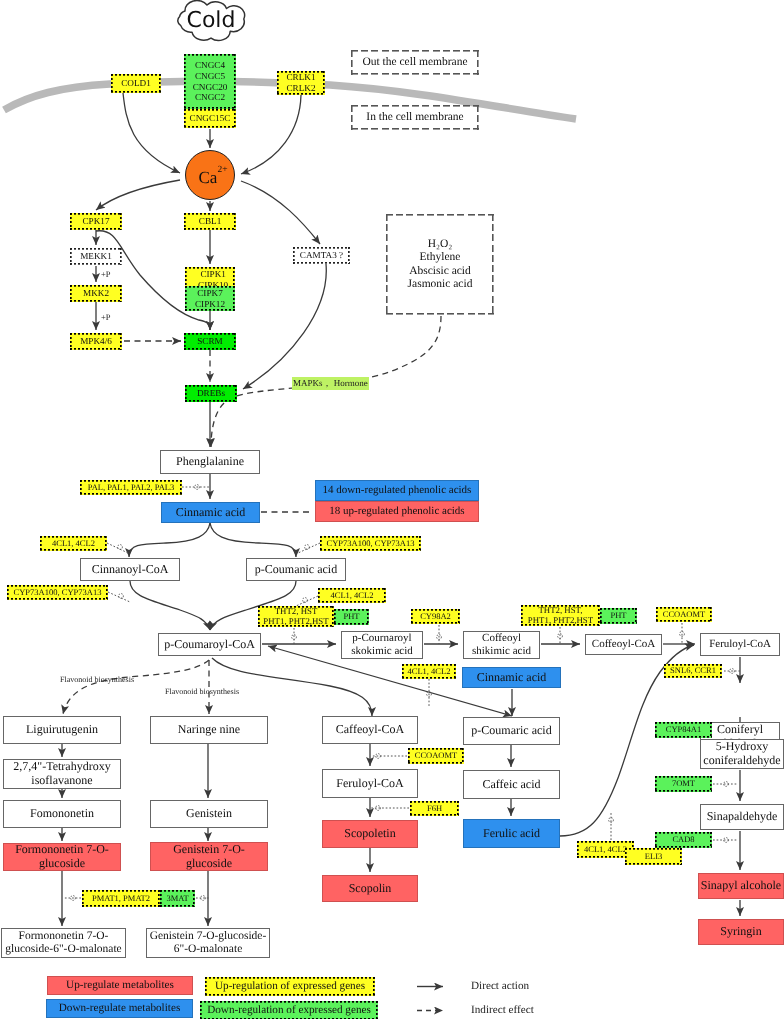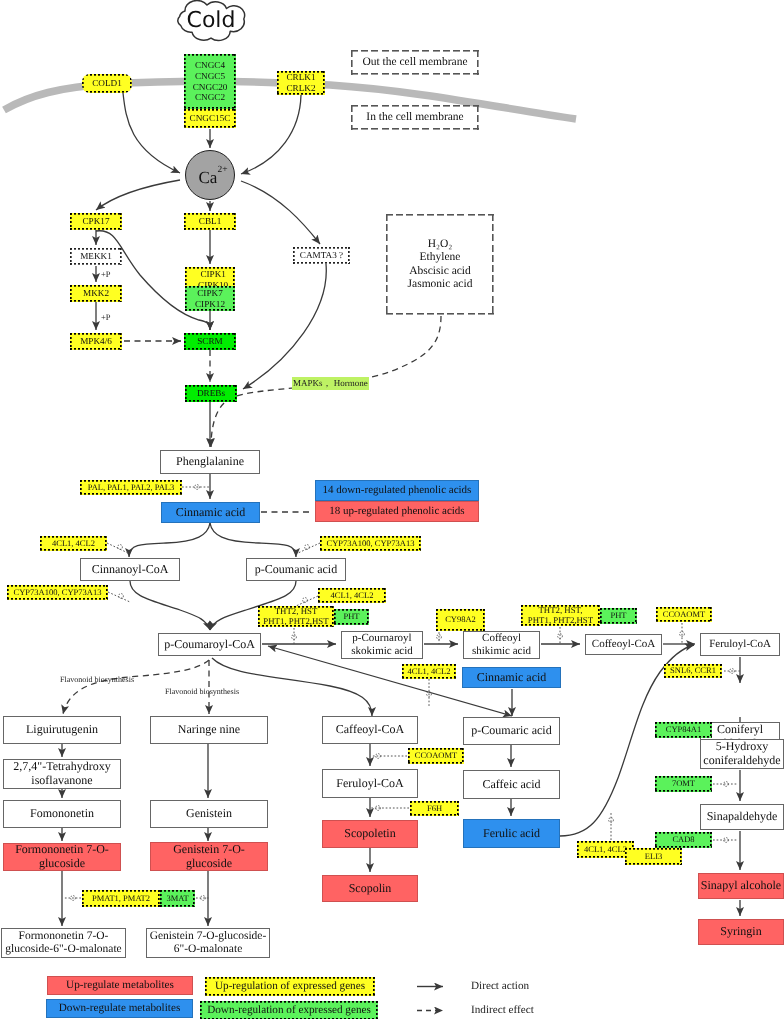--- a/index.html
+++ b/index.html
@@ -160,21 +160,21 @@
          A10.6,9.6 0 0,1 243.8,19.0 A11.0,9.8 0 0,1 230.2,31.2
          A11.6,9.6 0 0,1 211.0,38.1 A11.8,9.6 0 0,1 192.0,32.2
          A10.3,9.0 0 0,1 180.8,25.6 A6.7,6.0 0 0,1 179.6,16.5
          A8.6,7.4 0 0,1 185.0,11.0 Z" fill="#fff" stroke="#333" stroke-width="1.5" stroke-linejoin="round"></path>
   </svg>
   <div class="node cloudlabel" style="left:174px;top:0px;width:74px;height:42px;font-size:22px;z-index:3;font-family:'DejaVu Sans',sans-serif;">Cold</div>
 
   <div class="node dashbox" style="left:351px;top:50px;width:128px;height:25px;font-size:11.5px;">Out the cell membrane</div>
   <div class="node dashbox" style="left:351px;top:105px;width:128px;height:25px;font-size:11.5px;">In the cell membrane</div>
 
-  <div class="node yellow" style="left:82px;top:74px;width:50px;height:19px;font-size:9.2px;border-radius:8px;">COLD1</div>
+  <div class="node yellow" style="left:111px;top:74px;width:50px;height:19px;font-size:9.2px;">COLD1</div>
   <div class="node lgreen" style="left:184px;top:54px;width:52px;height:55px;font-size:9.2px;">CNGC4<br>CNGC5<br>CNGC20<br>CNGC2</div>
   <div class="node yellow" style="left:184px;top:109px;width:52px;height:19px;font-size:9.2px;">CNGC15C</div>
   <div class="node yellow" style="left:277px;top:71px;width:48px;height:24px;font-size:9.2px;">CRLK1<br>CRLK2</div>
 
   <div class="node yellow" style="left:70px;top:213px;width:52px;height:17px;font-size:9.2px;">CPK17</div>
   <div class="node yellow" style="left:184px;top:213px;width:52px;height:17px;font-size:9.2px;">CBL1</div>
   <div class="node dotbox" style="left:293px;top:247px;width:57px;height:17px;font-size:9.2px;">CAMTA3 ?</div>
   <div class="node dotbox" style="left:70px;top:248px;width:52px;height:17px;font-size:9.2px;">MEKK1</div>
   <div class="node yellow" style="left:70px;top:285px;width:52px;height:17px;font-size:9.2px;">MKK2</div>
   <div class="node yellow" style="left:70px;top:333px;width:52px;height:17px;font-size:9.2px;">MPK4/6</div>
@@ -182,41 +182,41 @@
   <div class="lbl" style="left:101px;top:312px;font-size:8.5px;">+P</div>
 
   <div class="node yellow" style="left:185px;top:267px;width:50px;height:25px;font-size:9.2px;padding-left:8px;">CIPK1<br>CIPK10</div>
   <div class="node lgreen" style="left:185px;top:286px;width:50px;height:25px;font-size:9.2px;">CIPK7<br>CIPK12</div>
   <div class="node green" style="left:184px;top:333px;width:52px;height:17px;font-size:9.2px;">SCRM</div>
   <div class="node green" style="left:185px;top:385px;width:52px;height:17px;font-size:9.2px;">DREBs</div>
 
   <div class="node dashbox" style="left:386px;top:214px;width:108px;height:101px;font-size:11.5px;flex-direction:column;">H₂O₂<br>Ethylene<br>Abscisic acid<br>Jasmonic acid</div>
   <div class="lbl" style="left:292px;top:377px;font-size:9px;background:#bef264;padding:0 1px;z-index:2;">MAPKs， Hormone</div>
 
-  <div class="node" style="left:185px;top:150px;width:50px;height:50px;border:1.5px solid #222;border-radius:50%;background:#a3a3a3;">
+  <div class="node" style="left:185px;top:150px;width:50px;height:50px;border:1.5px solid #222;border-radius:50%;background:#f97316;">
     <span style="font-size:17px;position:relative;left:3px;top:3px;">Ca</span>
       <span style="font-size:9.5px;position:relative;top:-4px;left:3px;">2+</span>
   </div>
 
   <div class="node plain" style="left:160px;top:450px;width:100px;height:24px;font-size:12px;">Phenglalanine</div>
   <div class="node yellow enz" style="left:80px;top:480px;width:102px;height:15px;">PAL, PAL1, PAL2, PAL3</div>
   <div class="node blue" style="left:161px;top:502px;width:99px;height:21px;font-size:12px;">Cinnamic acid</div>
   <div class="node blue" style="left:315px;top:480px;width:164px;height:21px;font-size:11px;">14 down-regulated phenolic acids</div>
   <div class="node red" style="left:315px;top:501px;width:164px;height:21px;font-size:11px;">18 up-regulated phenolic acids</div>
 
   <div class="node yellow enz" style="left:40px;top:536px;width:67px;height:15px;">4CL1, 4CL2</div>
   <div class="node yellow enz" style="left:320px;top:536px;width:101px;height:15px;">CYP73A100, CYP73A13</div>
   <div class="node plain" style="left:80px;top:558px;width:100px;height:23px;font-size:12px;">Cinnanoyl-CoA</div>
   <div class="node plain" style="left:246px;top:558px;width:100px;height:23px;font-size:12px;">p-Coumanic acid</div>
   <div class="node yellow enz" style="left:7px;top:585px;width:101px;height:15px;">CYP73A100, CYP73A13</div>
   <div class="node yellow enz" style="left:318px;top:588px;width:68px;height:15px;">4CL1, 4CL2</div>
 
   <div class="node yellow enz" style="left:258px;top:606px;width:76px;height:21px;font-size:8.8px;line-height:1.12;">THT2, HST<br>PHT1, PHT2,HST</div>
   <div class="node lgreen enz" style="left:334px;top:609px;width:35px;height:16px;">PHT</div>
-  <div class="node yellow enz" style="left:411px;top:609px;width:49px;height:22px;margin-left:25px;">CY98A2</div>
+  <div class="node yellow enz" style="left:411px;top:609px;width:49px;height:15px;">CY98A2</div>
   <div class="node yellow enz" style="left:521px;top:605px;width:79px;height:21px;font-size:8.8px;line-height:1.12;">THT2, HST,<br>PHT1, PHT2,HST</div>
   <div class="node lgreen enz" style="left:600px;top:608px;width:37px;height:16px;">PHT</div>
   <div class="node yellow enz" style="left:656px;top:607px;width:56px;height:15px;">CCOAOMT</div>
 
   <div class="node plain" style="left:158px;top:633px;width:103px;height:23px;font-size:12px;">p-Coumaroyl-CoA</div>
   <div class="node plain" style="left:341px;top:631px;width:82px;height:28px;font-size:11px;">p-Cournaroyl<br>skokimic acid</div>
   <div class="node plain" style="left:463px;top:631px;width:77px;height:28px;font-size:11px;">Coffeoyl<br>shikimic acid</div>
   <div class="node plain" style="left:585px;top:634px;width:77px;height:21px;font-size:11px;">Coffeoyl-CoA</div>
   <div class="node plain" style="left:700px;top:633px;width:80px;height:23px;font-size:11px;">Feruloyl-CoA</div>
 

